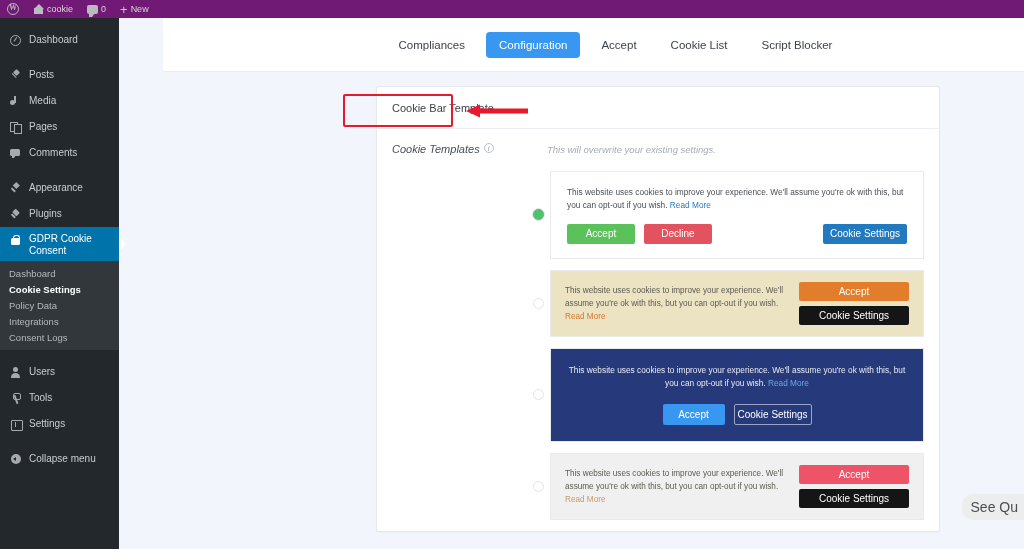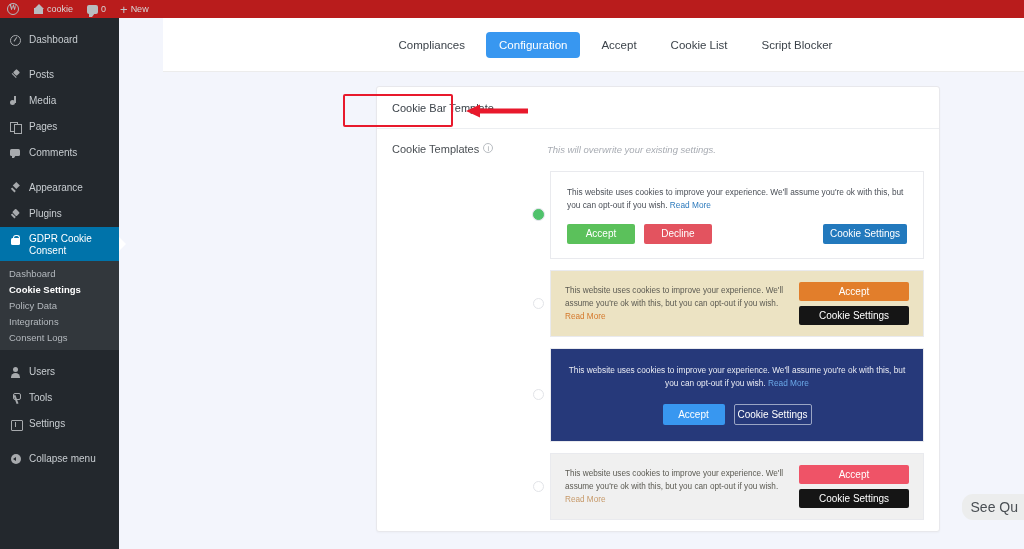--- a/index.html
+++ b/index.html
@@ -7,21 +7,21 @@
     width: 1024px; height: 549px;
     overflow: hidden;
     font-family: "Liberation Sans", sans-serif;
     background: #f3f5fc;
   }
   #root { position: relative; width: 1024px; height: 549px; }
 
   
   .adminbar {
     position: absolute; top: 0; left: 0; width: 1024px; height: 18px;
-    background: #b91c1c; display: flex; align-items: center;
+    background: #701a75; display: flex; align-items: center;
     color: #c3c4c7; font-size: 9px; z-index: 40;
   }
   .ab-item { display: flex; align-items: center; gap: 3px; padding: 0 7px; height: 18px; }
   .ab-item span.lbl { color: #d8d8d8; font-size: 9px; line-height: 1; }
   .wp-logo-mark {
     width: 12px; height: 12px; border-radius: 50%;
     border: 1.4px solid #b4b9be; position: relative; display: inline-block;
   }
   .wp-logo-mark::before {
     content: "W"; position: absolute; left: 0; right: 0; top: -1px;
@@ -140,21 +140,21 @@
     box-shadow: 0 1px 2px rgba(0,0,0,0.03);
   }
   .panel-head {
     height: 42px; display: flex; align-items: center; padding-left: 15px;
     border-bottom: 1px solid #eceef1;
   }
   .panel-title { font-size: 11px; color: #3c434a; }
   .panel-body { padding: 14px 15px 0 15px; }
 
   .field-row { display: flex; align-items: center; }
-  .field-label { font-size: 11px; color: #4a4f54; display: flex; align-items: flex-start; gap: 4px; width: 155px; }
+  .field-label { font-size: 11px; color: #4a4f54; display: flex; align-items: flex-start; gap: 4px; width: 155px; font-style: italic; }
   .info-ico {
     width: 10px; height: 10px; border: 1px solid #b9bdc2; border-radius: 50%;
     font-size: 7px; color: #9aa0a6; display: inline-flex; align-items: center;
     justify-content: center; line-height: 1;
   }
   .field-hint { font-size: 9.5px; color: #a8acb3; font-style: italic; }
 
   .tpl-list { margin-top: 16px; padding-left: 141px; }
   .tpl-row { display: flex; align-items: center; gap: 6px; margin-bottom: 11px; }
   .radio {

